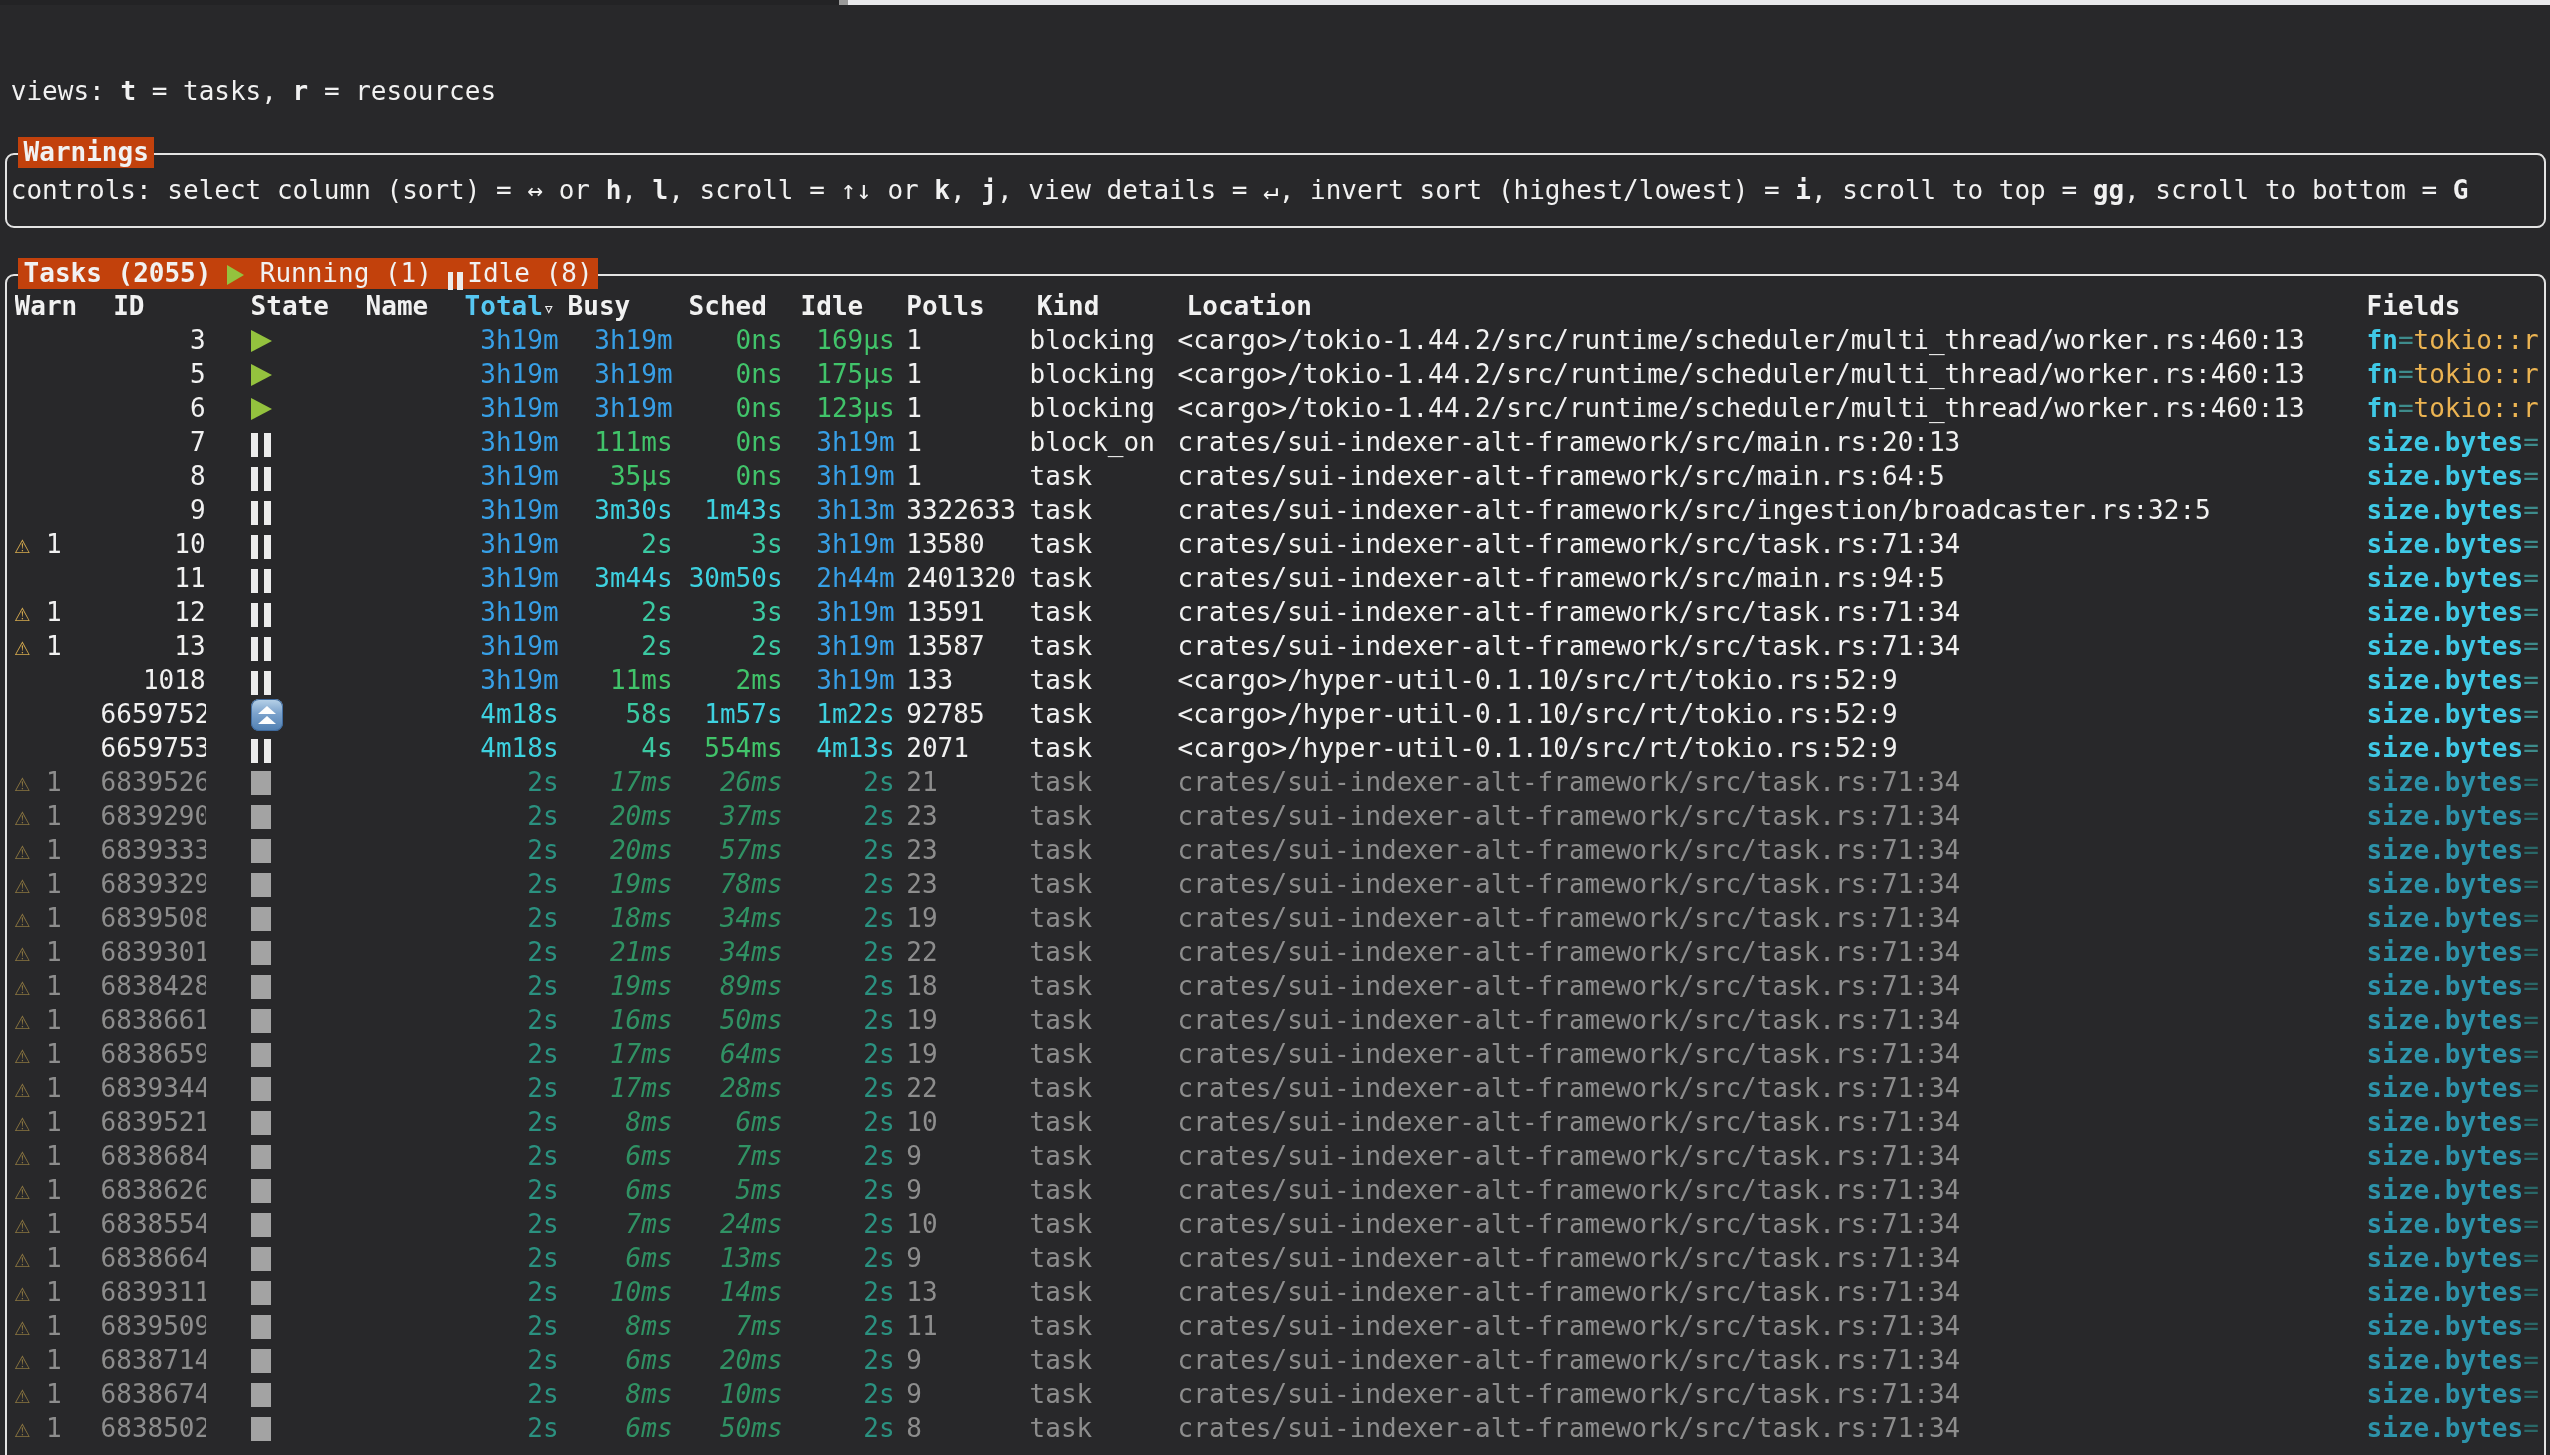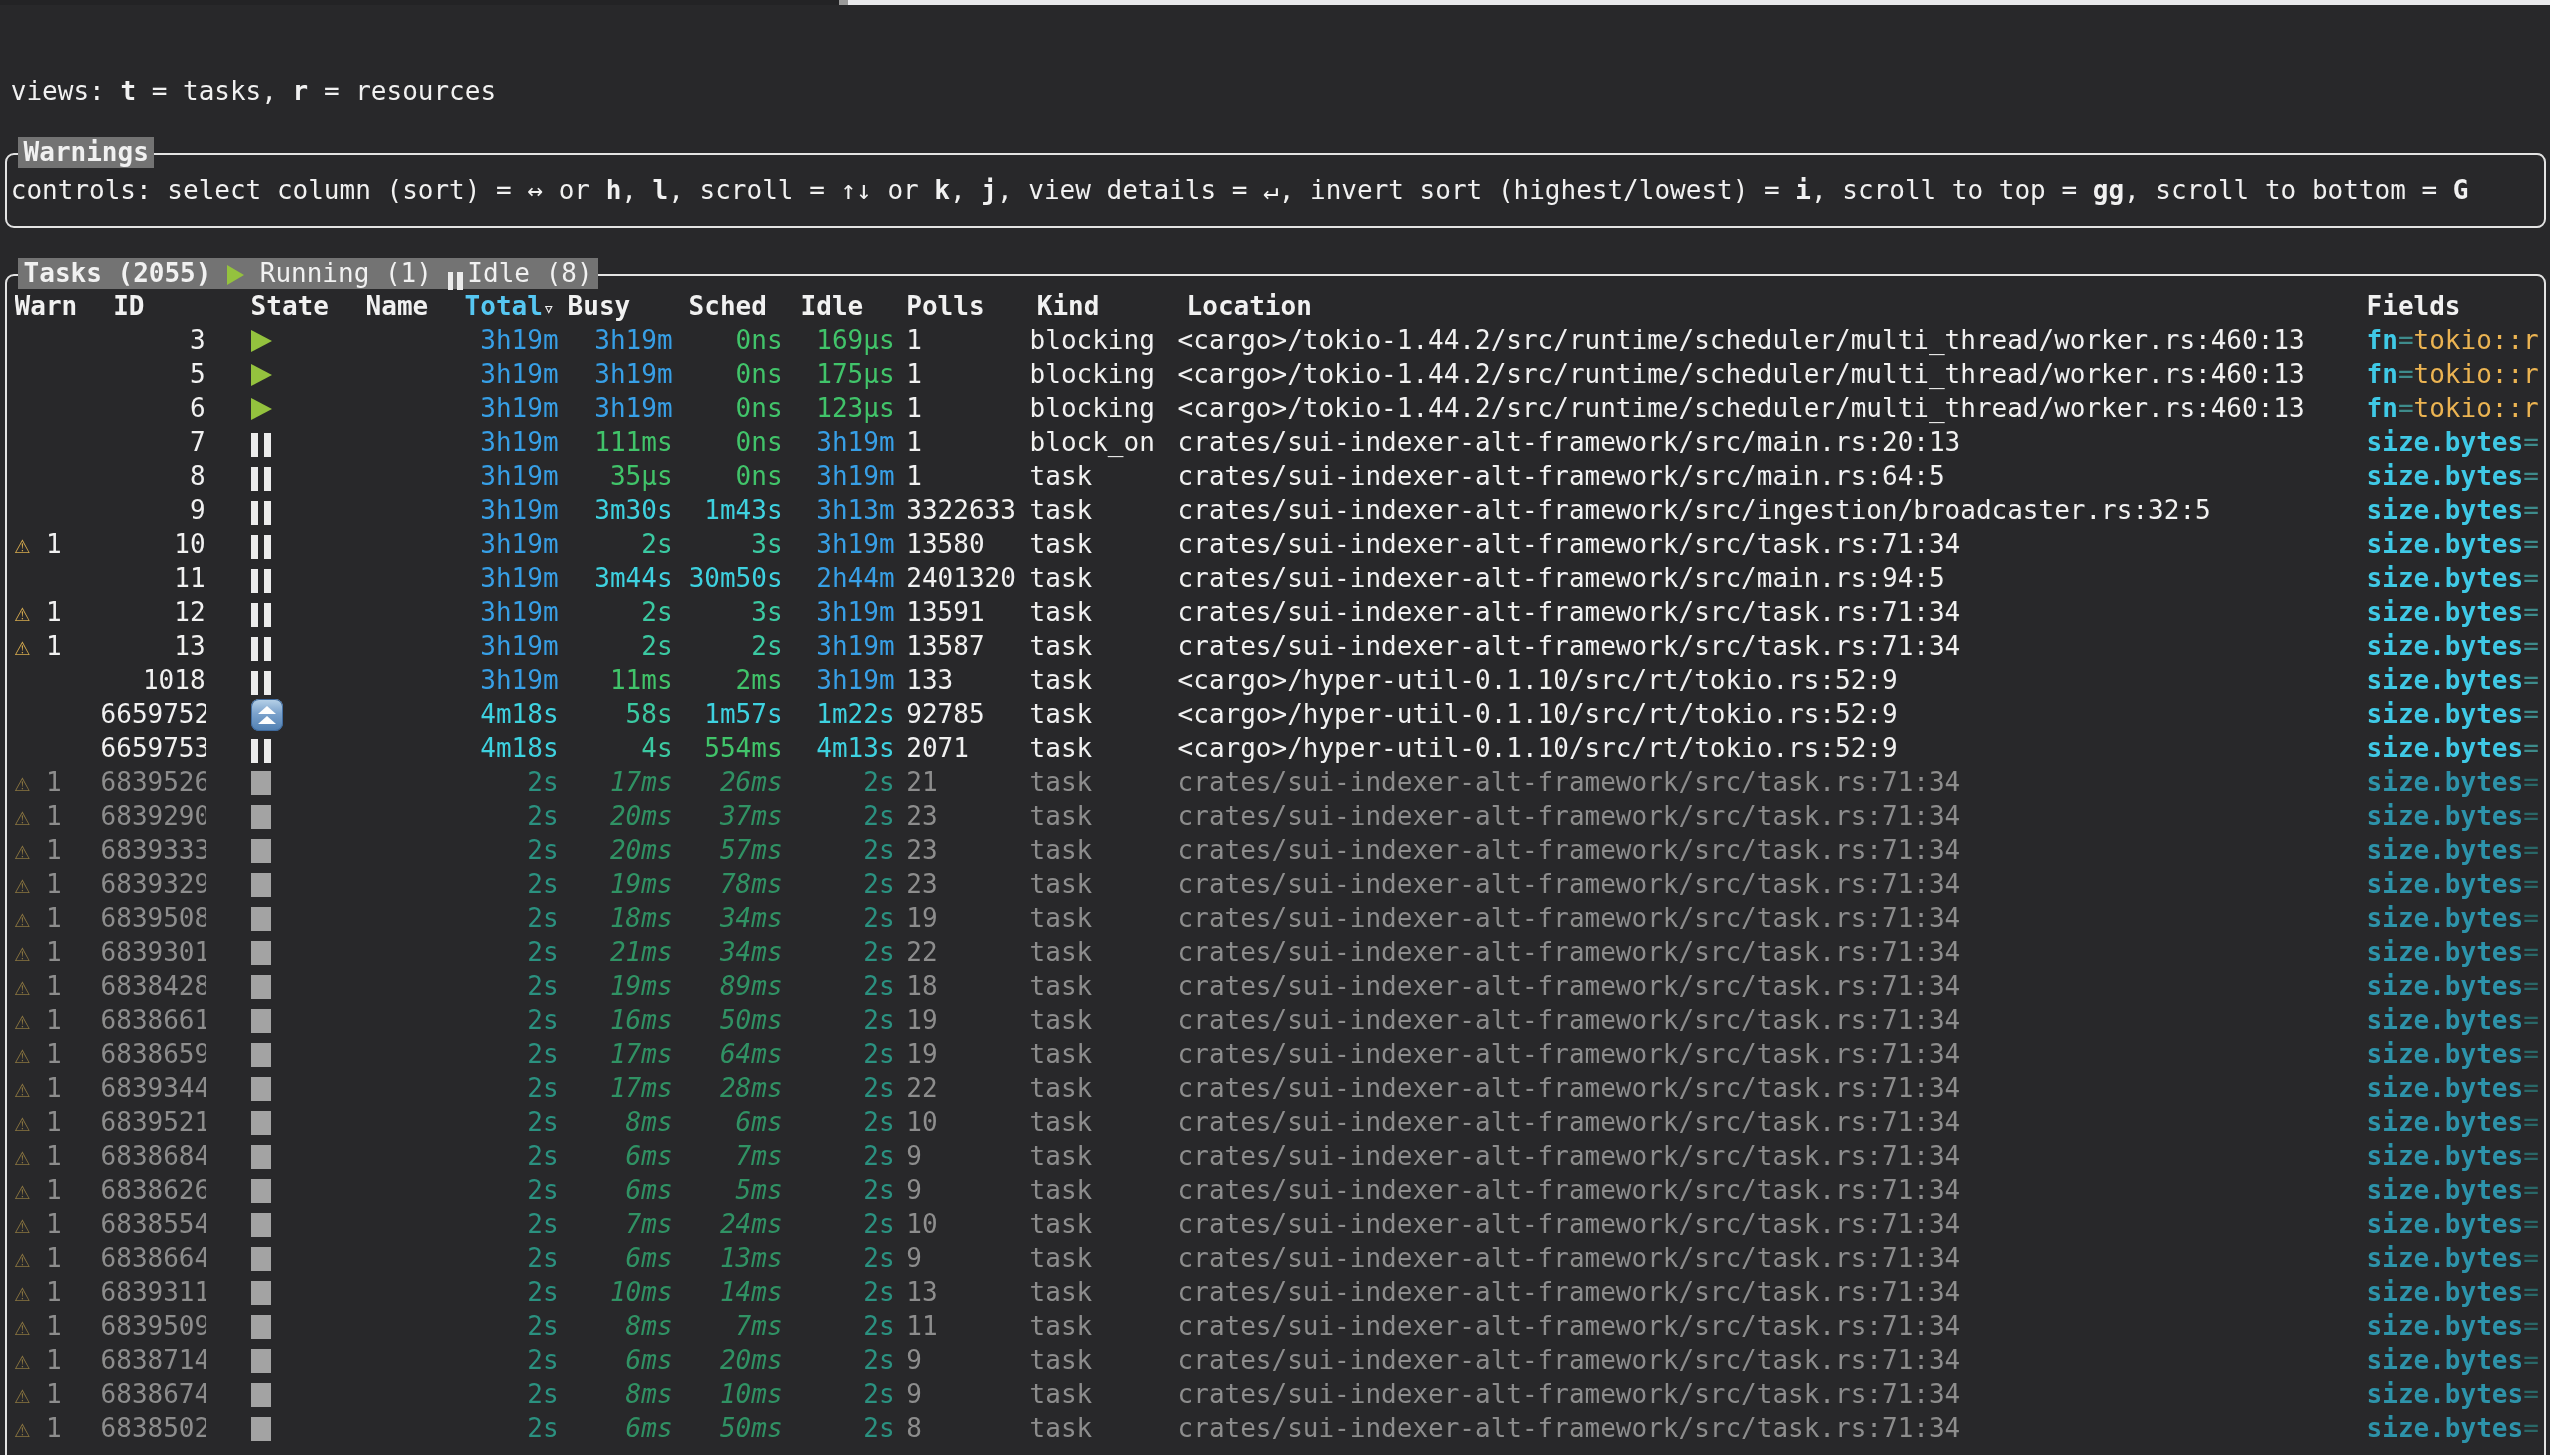--- a/index.html
+++ b/index.html
@@ -16,21 +16,21 @@
   .topstrip { position:absolute; top:0; left:0; width:2550px; height:5.4px; background:#232325; }
   .topstrip .seg-gray  { position:absolute; left:839px; top:0; width:9px; height:5.4px; background:#9a9a9a; }
   .topstrip .seg-light { position:absolute; left:848px; top:0; width:1702px; height:5.4px; background:#e9e9eb; }
 
   .termlines { position:absolute; top:9px; left:10.8px; line-height:33px; white-space:pre; }
   .b { font-weight:bold; }
   .gn { color:#b5d85e; }
 
   
   .panel { position:absolute; left:5.4px; right:3.6px; border:2.7px solid #e3e3e3; border-radius:9px; }
-  .ptitle { position:absolute; top:-18px; left:10.8px; background:#737373; padding:0 5.4px; line-height:30.5px; white-space:pre; }
+  .ptitle { position:absolute; top:-18px; left:10.8px; background:#c2410c; padding:0 5.4px; line-height:30.5px; white-space:pre; }
   #warnings-panel { top:153px; height:75px; }
   #tasks-panel { top:274px; bottom:-27px; }
 
   .warn-row { padding:21.5px 0 0 12.6px; white-space:pre; }
 
   
   .w  { color:#f1f1f1; }
   .bl { color:#379fe6; }
   .cy { color:#3ed2e0; }
   .te { color:#3bc9a2; }

